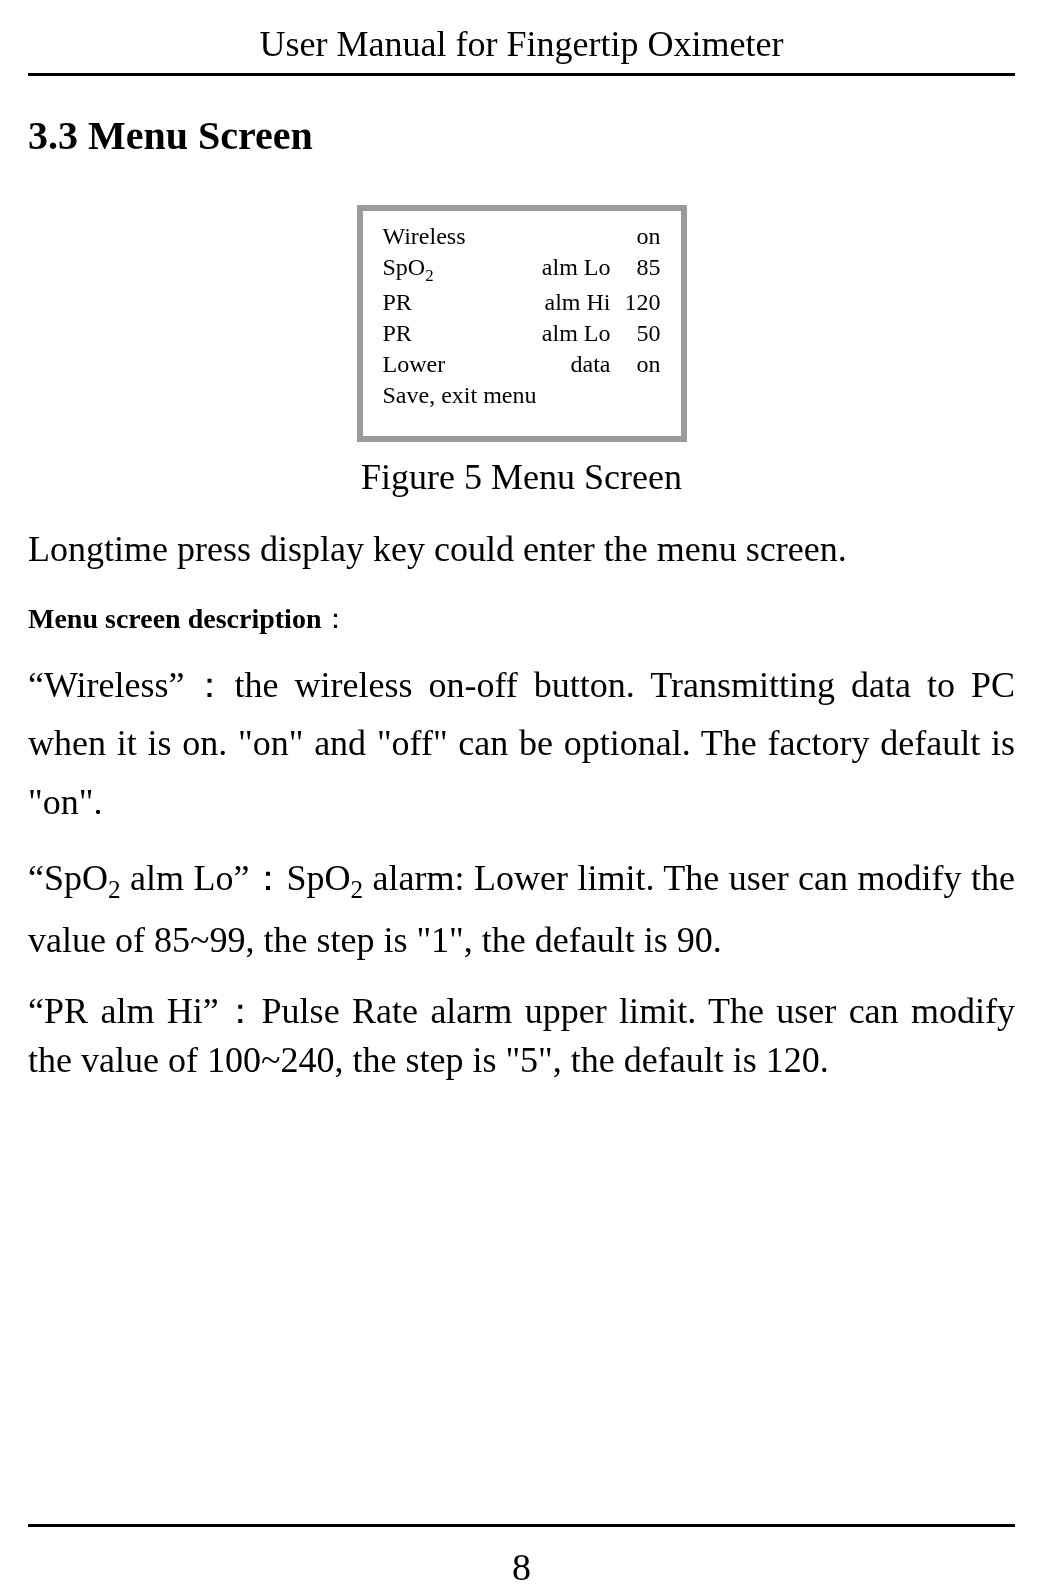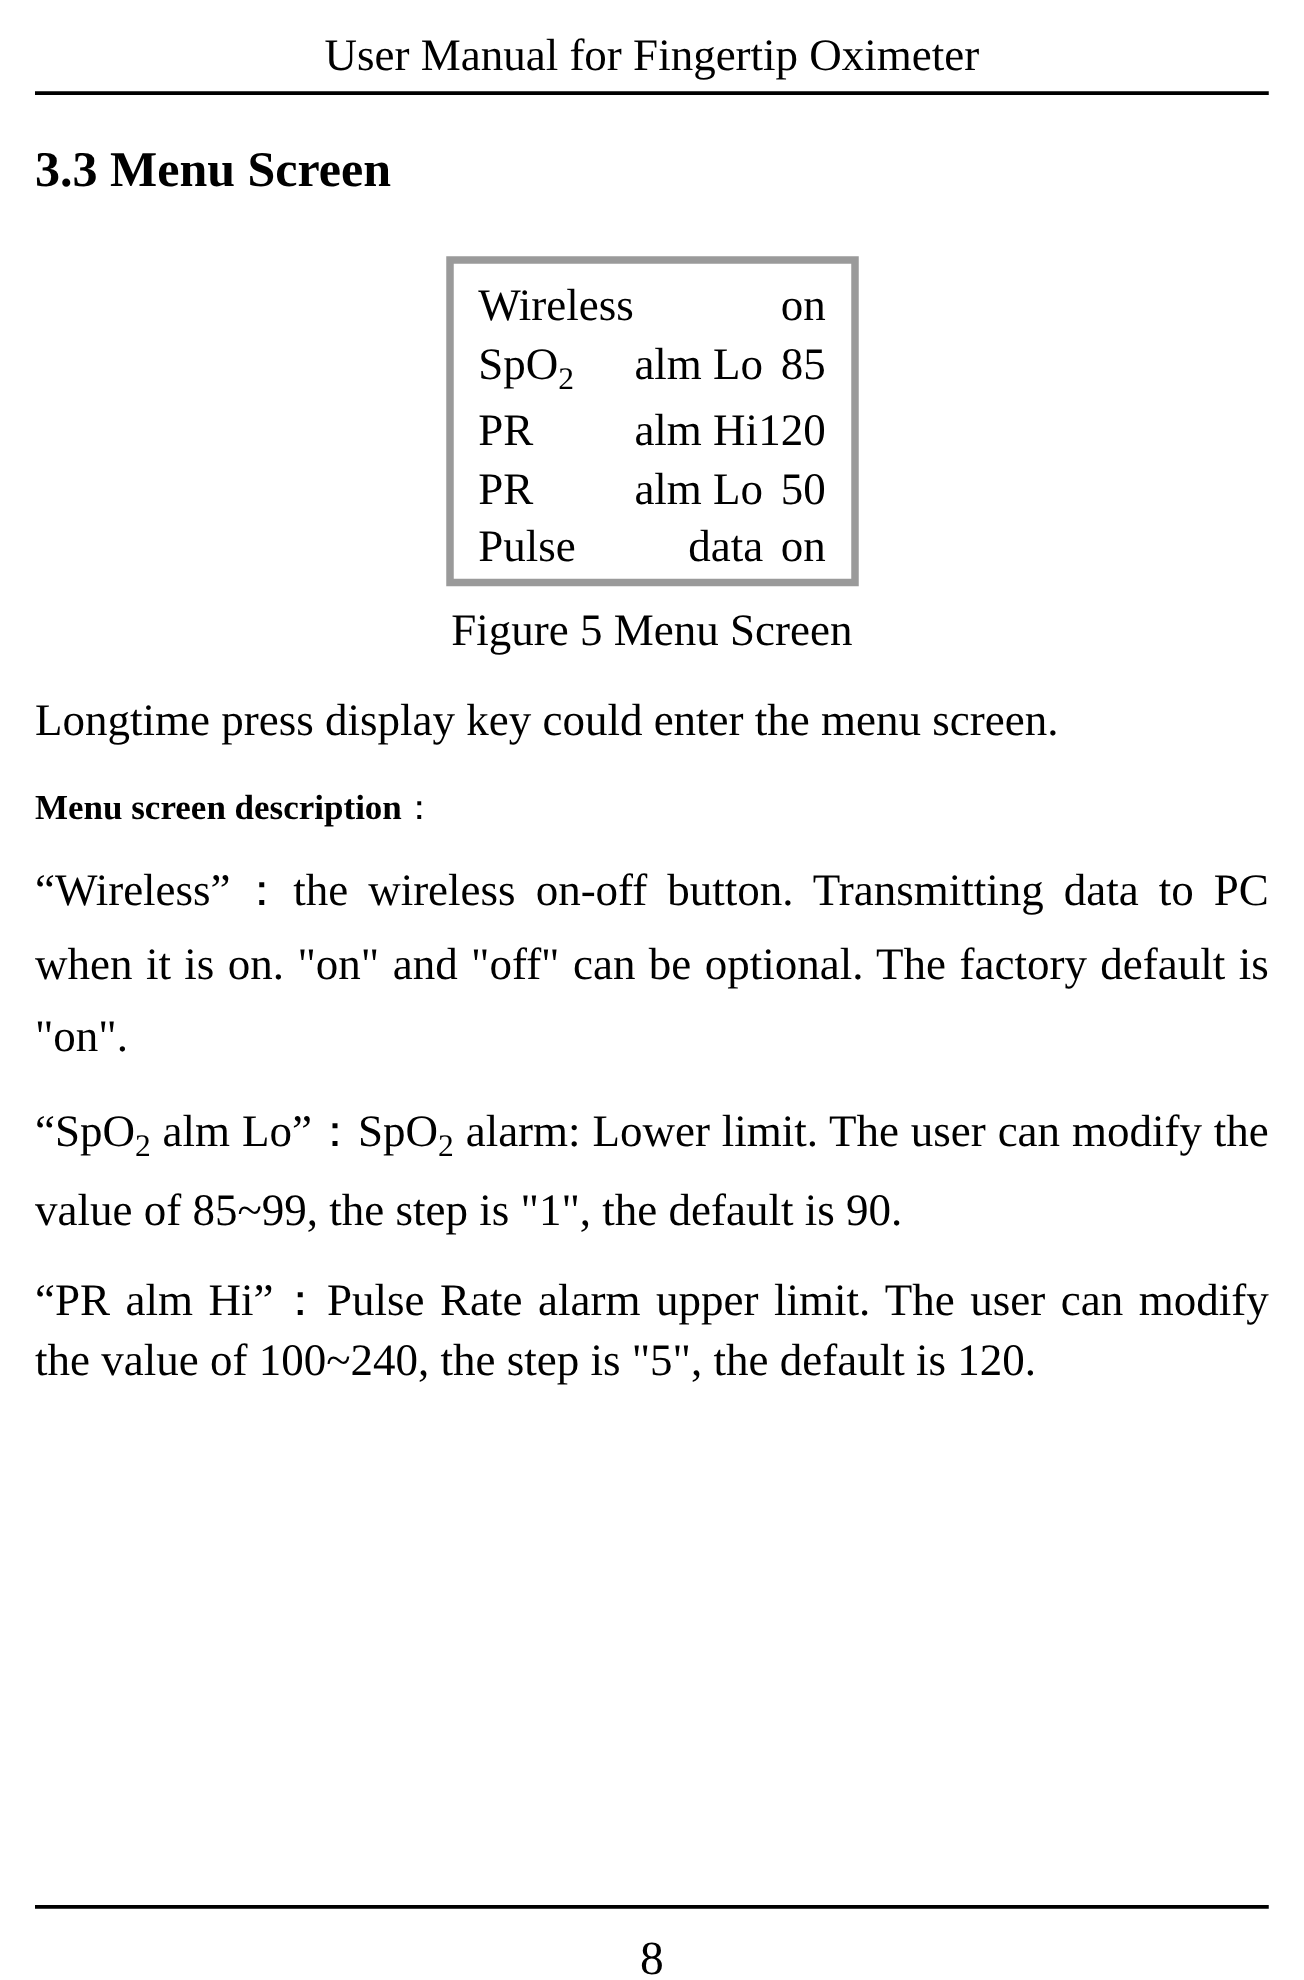--- a/index.html
+++ b/index.html
@@ -33,23 +33,23 @@
     font-weight: bold;
     margin: 28px 0 46px 0;
   }
   .figure-wrap {
     text-align: center;
     margin-bottom: 22px;
   }
   .menu-box {
     display: inline-block;
     border: 6px solid #9a9a9a;
-    padding: 10px 20px 2px 20px;
+    padding: 10px 20px 24px 20px;
     text-align: left;
-    font-size: 36px;
+    font-size: 24px;
     line-height: 1.3;
     width: 330px;
   }
   .menu-row {
     display: flex;
     justify-content: space-between;
     align-items: baseline;
     white-space: nowrap;
   }
   .menu-row .lbl { flex: 0 0 auto; }
@@ -116,24 +116,25 @@
         <span class="lbl">PR</span>
         <span class="mid">alm  Hi</span>
         <span class="val">120</span>
       </div>
       <div class="menu-row">
         <span class="lbl">PR</span>
         <span class="mid">alm  Lo</span>
         <span class="val">50</span>
       </div>
       <div class="menu-row">
-        <span class="lbl">Pulse</span>
+        <span class="lbl">Lower</span>
         <span class="mid">data</span>
         <span class="val">on</span>
       </div>
+      <div class="menu-single">Save, exit menu</div>
     </div>
     <div class="figure-caption">Figure 5 Menu Screen</div>
   </div>
 
   <p class="body-text">Longtime press display key could enter the menu screen.</p>
 
   <p class="desc-heading">
     <span>Menu screen description</span><span class="colon">：</span>
   </p>
 

